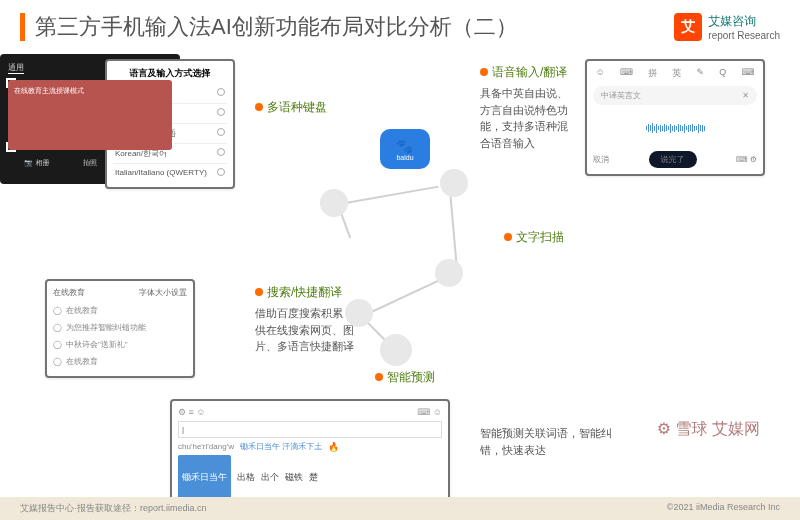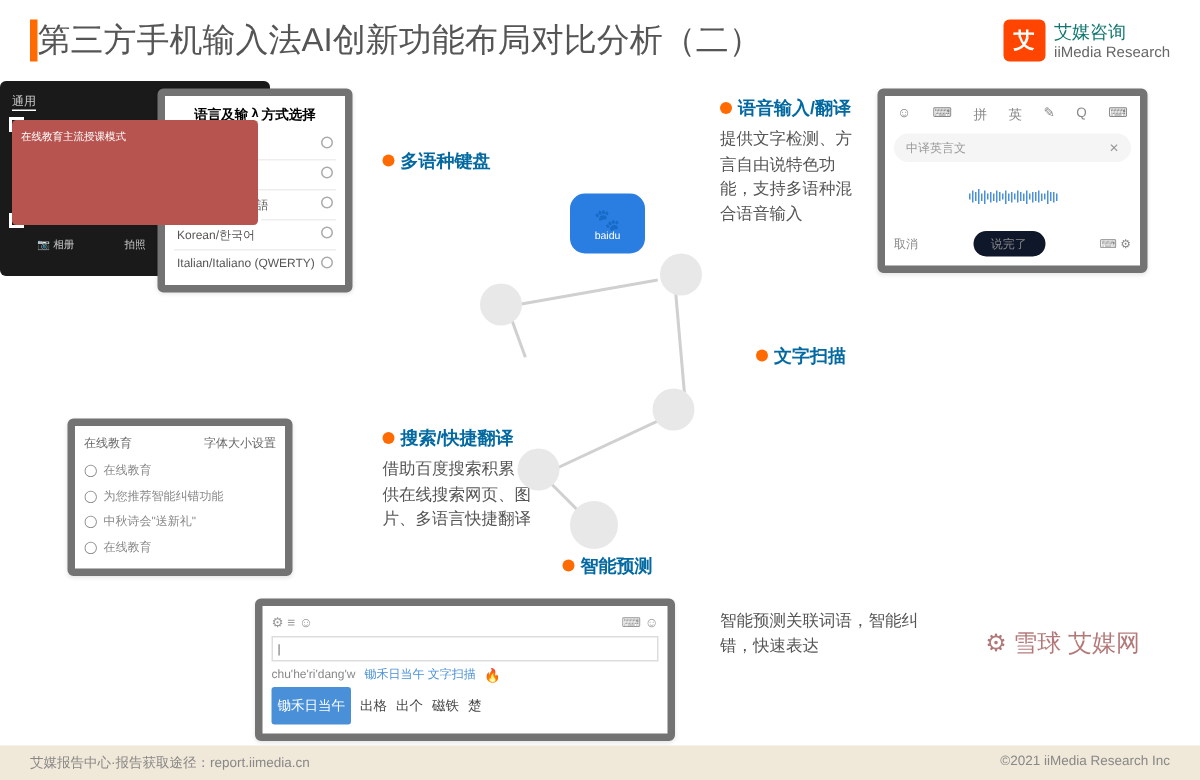--- a/index.html
+++ b/index.html
@@ -1,40 +1,40 @@
 <!DOCTYPE html>
 <html><head>
 <meta charset="utf-8">
 <style>
 *{margin:0;padding:0;box-sizing:border-box;font-family:"Microsoft YaHei",sans-serif}
 body{width:800px;height:520px;background:#fff;position:relative;overflow:hidden}
 .header{display:flex;align-items:center;padding:12px 20px;justify-content:space-between}
-.title-wrap{display:flex;align-items:center;}
+.title-wrap{display:flex;align-items:center;gap:10px}
 .orange-bar{width:5px;height:28px;background:#ff6b00}
 .title{font-size:22px;color:#555;font-weight:500}
 .logo{display:flex;align-items:center;gap:6px}
 .logo-box{width:28px;height:28px;background:#ff4500;border-radius:4px;color:#fff;display:flex;align-items:center;justify-content:center;font-size:14px;font-weight:bold}
 .logo-text{font-size:10px;color:#666}
 .logo-text .cn{font-size:12px;color:#0f766e}
 .content{position:relative;width:100%;height:430px}
-.box{position:absolute;background:#fff;border:5px solid #737373;border-radius:4px;box-shadow:0 1px 3px rgba(0,0,0,0.1);font-size:9px}
+.box{position:absolute;background:#fff;border:2px solid #737373;border-radius:4px;box-shadow:0 1px 3px rgba(0,0,0,0.1);font-size:9px}
 .lang-box{left:105px;top:5px;width:130px;padding:6px}
 .lang-title{text-align:center;font-size:9px;font-weight:bold;margin-bottom:4px}
 .lang-item{display:flex;justify-content:space-between;padding:4px 2px;border-bottom:1px solid #eee;font-size:8px;color:#555}
 .lang-item:last-child{border:none}
 .radio{width:8px;height:8px;border:1px solid #aaa;border-radius:50%}
 .callout{position:absolute;font-size:12px}
-.callout-title{color:#0369a1;font-weight:700;margin-bottom:4px}
+.callout-title{color:#4d7c0f;font-weight:400;margin-bottom:4px}
 .callout-desc{color:#555;line-height:1.5;font-size:11px}
 .c1{left:255px;top:45px;width:110px}
 .c2{left:255px;top:230px;width:110px}
 .c3{left:480px;top:10px;width:95px}
 .c4{left:504px;top:175px;width:95px}
 .c5{left:375px;top:315px;width:60px}
-.c6{left:480px;top:352px;width:140px}
+.c6{left:480px;top:371px;width:140px}
 .dot{width:8px;height:8px;background:#ff6b00;border-radius:50%;display:inline-block;margin-right:4px}
 .center-logo{position:absolute;left:380px;top:75px;width:50px;height:40px;background:#2a7de1;border-radius:10px;display:flex;flex-direction:column;align-items:center;justify-content:center;color:#fff;font-size:7px}
 .center-logo .paw{font-size:14px}
 .diagram{position:absolute;left:310px;top:105px;width:170px;height:190px}
 .node{position:absolute;width:28px;height:28px;background:#e8e8e8;border-radius:50%}
 .node.n1{left:10px;top:30px}
 .node.n2{left:130px;top:10px}
 .node.n3{left:125px;top:100px}
 .node.n4{left:35px;top:140px}
 .node.n5{left:70px;top:175px;width:32px;height:32px}
@@ -57,37 +57,37 @@
 .oc2{top:-2px;right:-2px;border-left:none;border-bottom:none}
 .oc3{bottom:-2px;left:-2px;border-right:none;border-top:none}
 .oc4{bottom:-2px;right:-2px;border-left:none;border-top:none}
 .ocr-bottom{display:flex;justify-content:space-around;margin-top:8px;font-size:7px}
 .ime-box{left:170px;top:345px;width:280px;padding:6px;font-size:9px}
 .ime-top{display:flex;justify-content:space-between;align-items:center;color:#999;margin-bottom:4px}
 .ime-input{border:1px solid #ddd;padding:3px;font-size:8px;color:#666}
 .ime-cand{display:flex;gap:6px;font-size:9px;color:#444;margin-top:3px;align-items:center}
 .ime-pinyin{color:#888;font-size:8px}
 .ime-hot{color:#4a90d9;font-size:8px}
-.cand-sel{background:#4a90d9;color:#fff;padding:6px 4px;border-radius:2px}
+.cand-sel{background:#4a90d9;color:#fff;padding:16px 4px;border-radius:2px}
 .footer{position:absolute;bottom:0;width:100%;background:#f0e8d8;padding:5px 20px;font-size:9px;color:#888;display:flex;justify-content:space-between}
 .watermark{position:absolute;right:40px;bottom:44px;font-size:16px;color:#7f1d1d;opacity:0.6}
 </style>
 </head>
 <body>
 
 <div class="header">
   <div class="title-wrap">
     <div class="orange-bar"></div>
     <div class="title">第三方手机输入法AI创新功能布局对比分析（二）</div>
   </div>
   <div class="logo">
     <div class="logo-box">艾</div>
     <div class="logo-text">
       <div class="cn">艾媒咨询</div>
-      <div>iiMedia Research</div>
+      <div>report Research</div>
     </div>
   </div>
 </div>
 
 <div class="content">
 
   <div class="box lang-box">
     <div class="lang-title">语言及输入方式选择</div>
     <div class="lang-item">
         <span>粤语</span>
@@ -115,21 +115,21 @@
     <div class="callout-title"><span class="dot"></span><span>多语种键盘</span></div>
   </div>
 
   <div class="callout c2">
     <div class="callout-title"><span class="dot"></span><span>搜索/快捷翻译</span></div>
     <div class="callout-desc">借助百度搜索积累，提供在线搜索网页、图片、多语言快捷翻译</div>
   </div>
 
   <div class="callout c3">
     <div class="callout-title"><span class="dot"></span><span>语音输入/翻译</span></div>
-    <div class="callout-desc">提供文字检测、方言自由说特色功能，支持多语种混合语音输入</div>
+    <div class="callout-desc">具备中英自由说、方言自由说特色功能，支持多语种混合语音输入</div>
   </div>
 
   <div class="callout c4">
     <div class="callout-title"><span class="dot"></span><span>文字扫描</span></div>
   </div>
 
   <div class="callout c5">
     <div class="callout-title"><span class="dot"></span><span>智能预测</span></div>
   </div>
 
@@ -237,21 +237,21 @@
         <span>📷 <span>相册</span></span>
       </div>
   </div>
 
   <div class="box ime-box">
     <div class="ime-top">
         <span>⚙ ≡ ☺</span>
         <span>⌨ ☺</span>
       </div>
     <div class="ime-input">|</div>
-    <div class="ime-cand"><span class="ime-pinyin">chu'he'ri'dang'w</span> <span class="ime-hot">锄禾日当午 文字扫描</span> 🔥</div>
+    <div class="ime-cand"><span class="ime-pinyin">chu'he'ri'dang'w</span> <span class="ime-hot">锄禾日当午 汗滴禾下土</span> 🔥</div>
     <div class="ime-cand">
       <span class="cand-sel">锄禾日当午</span>
       <span>出格</span>
       <span>出个</span>
       <span>磁铁</span>
       <span>楚</span>
     </div>
   </div>
 
   <div class="watermark">⚙ 雪球 艾媒网</div>

